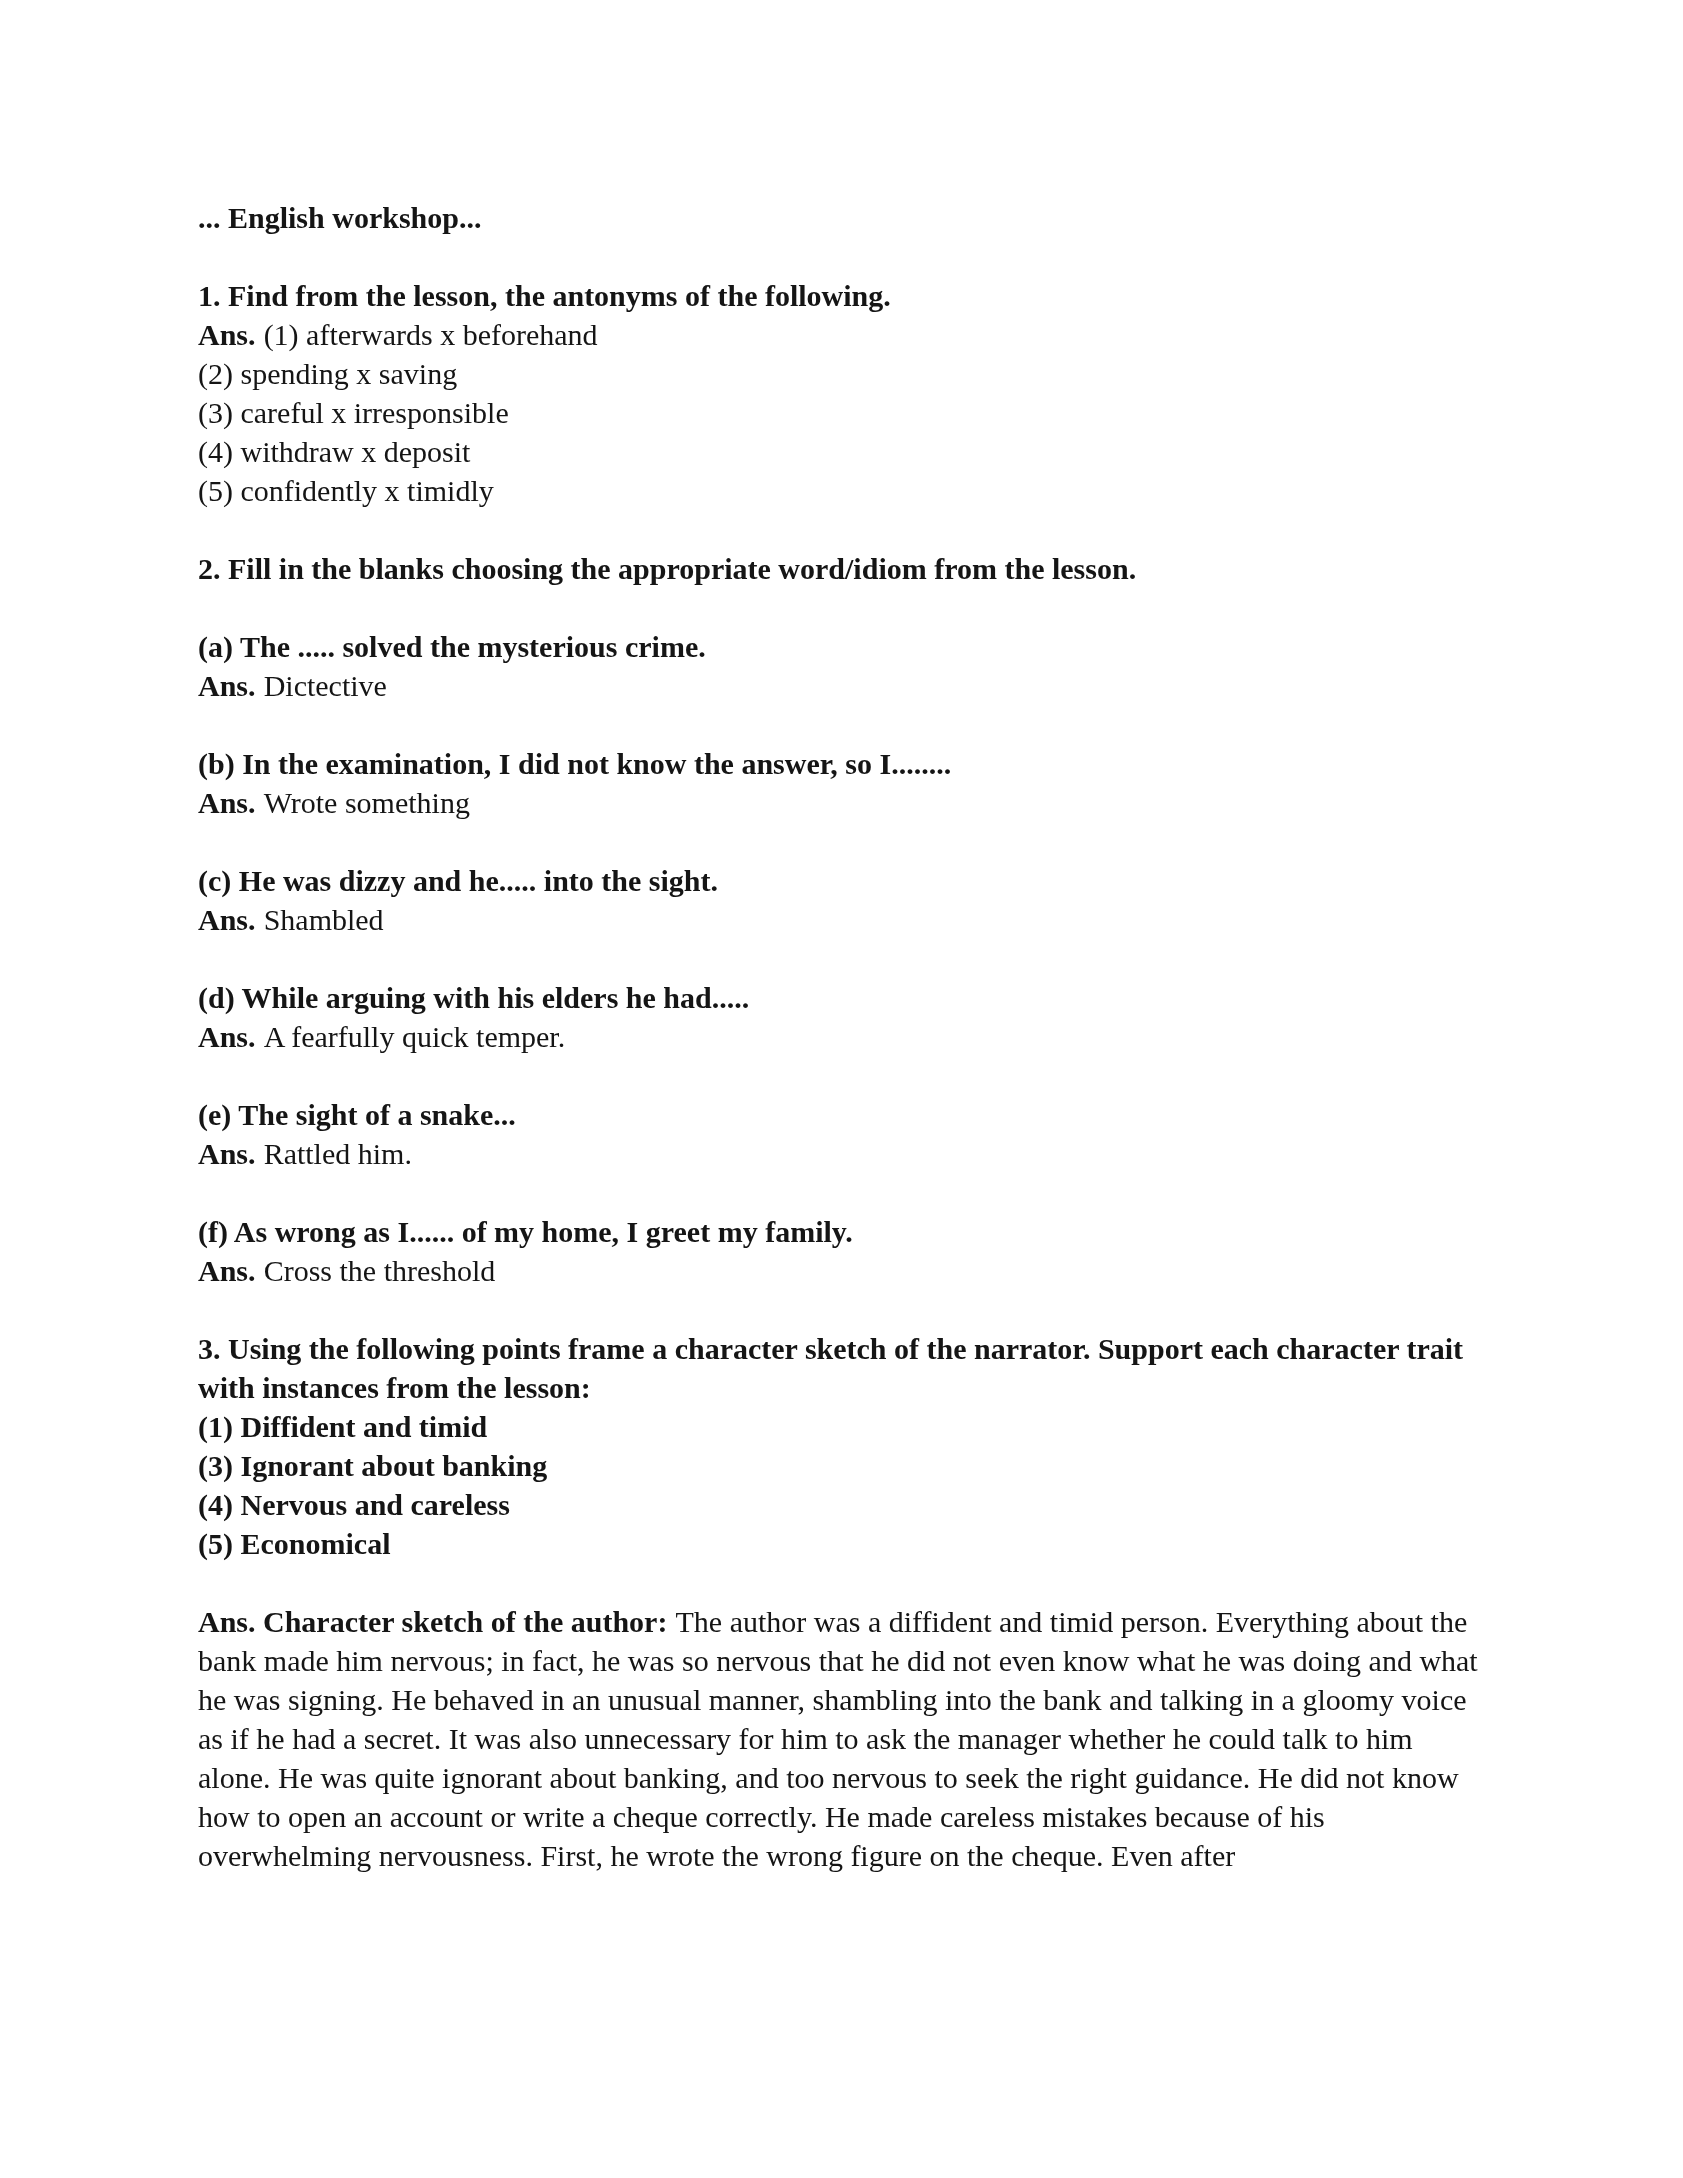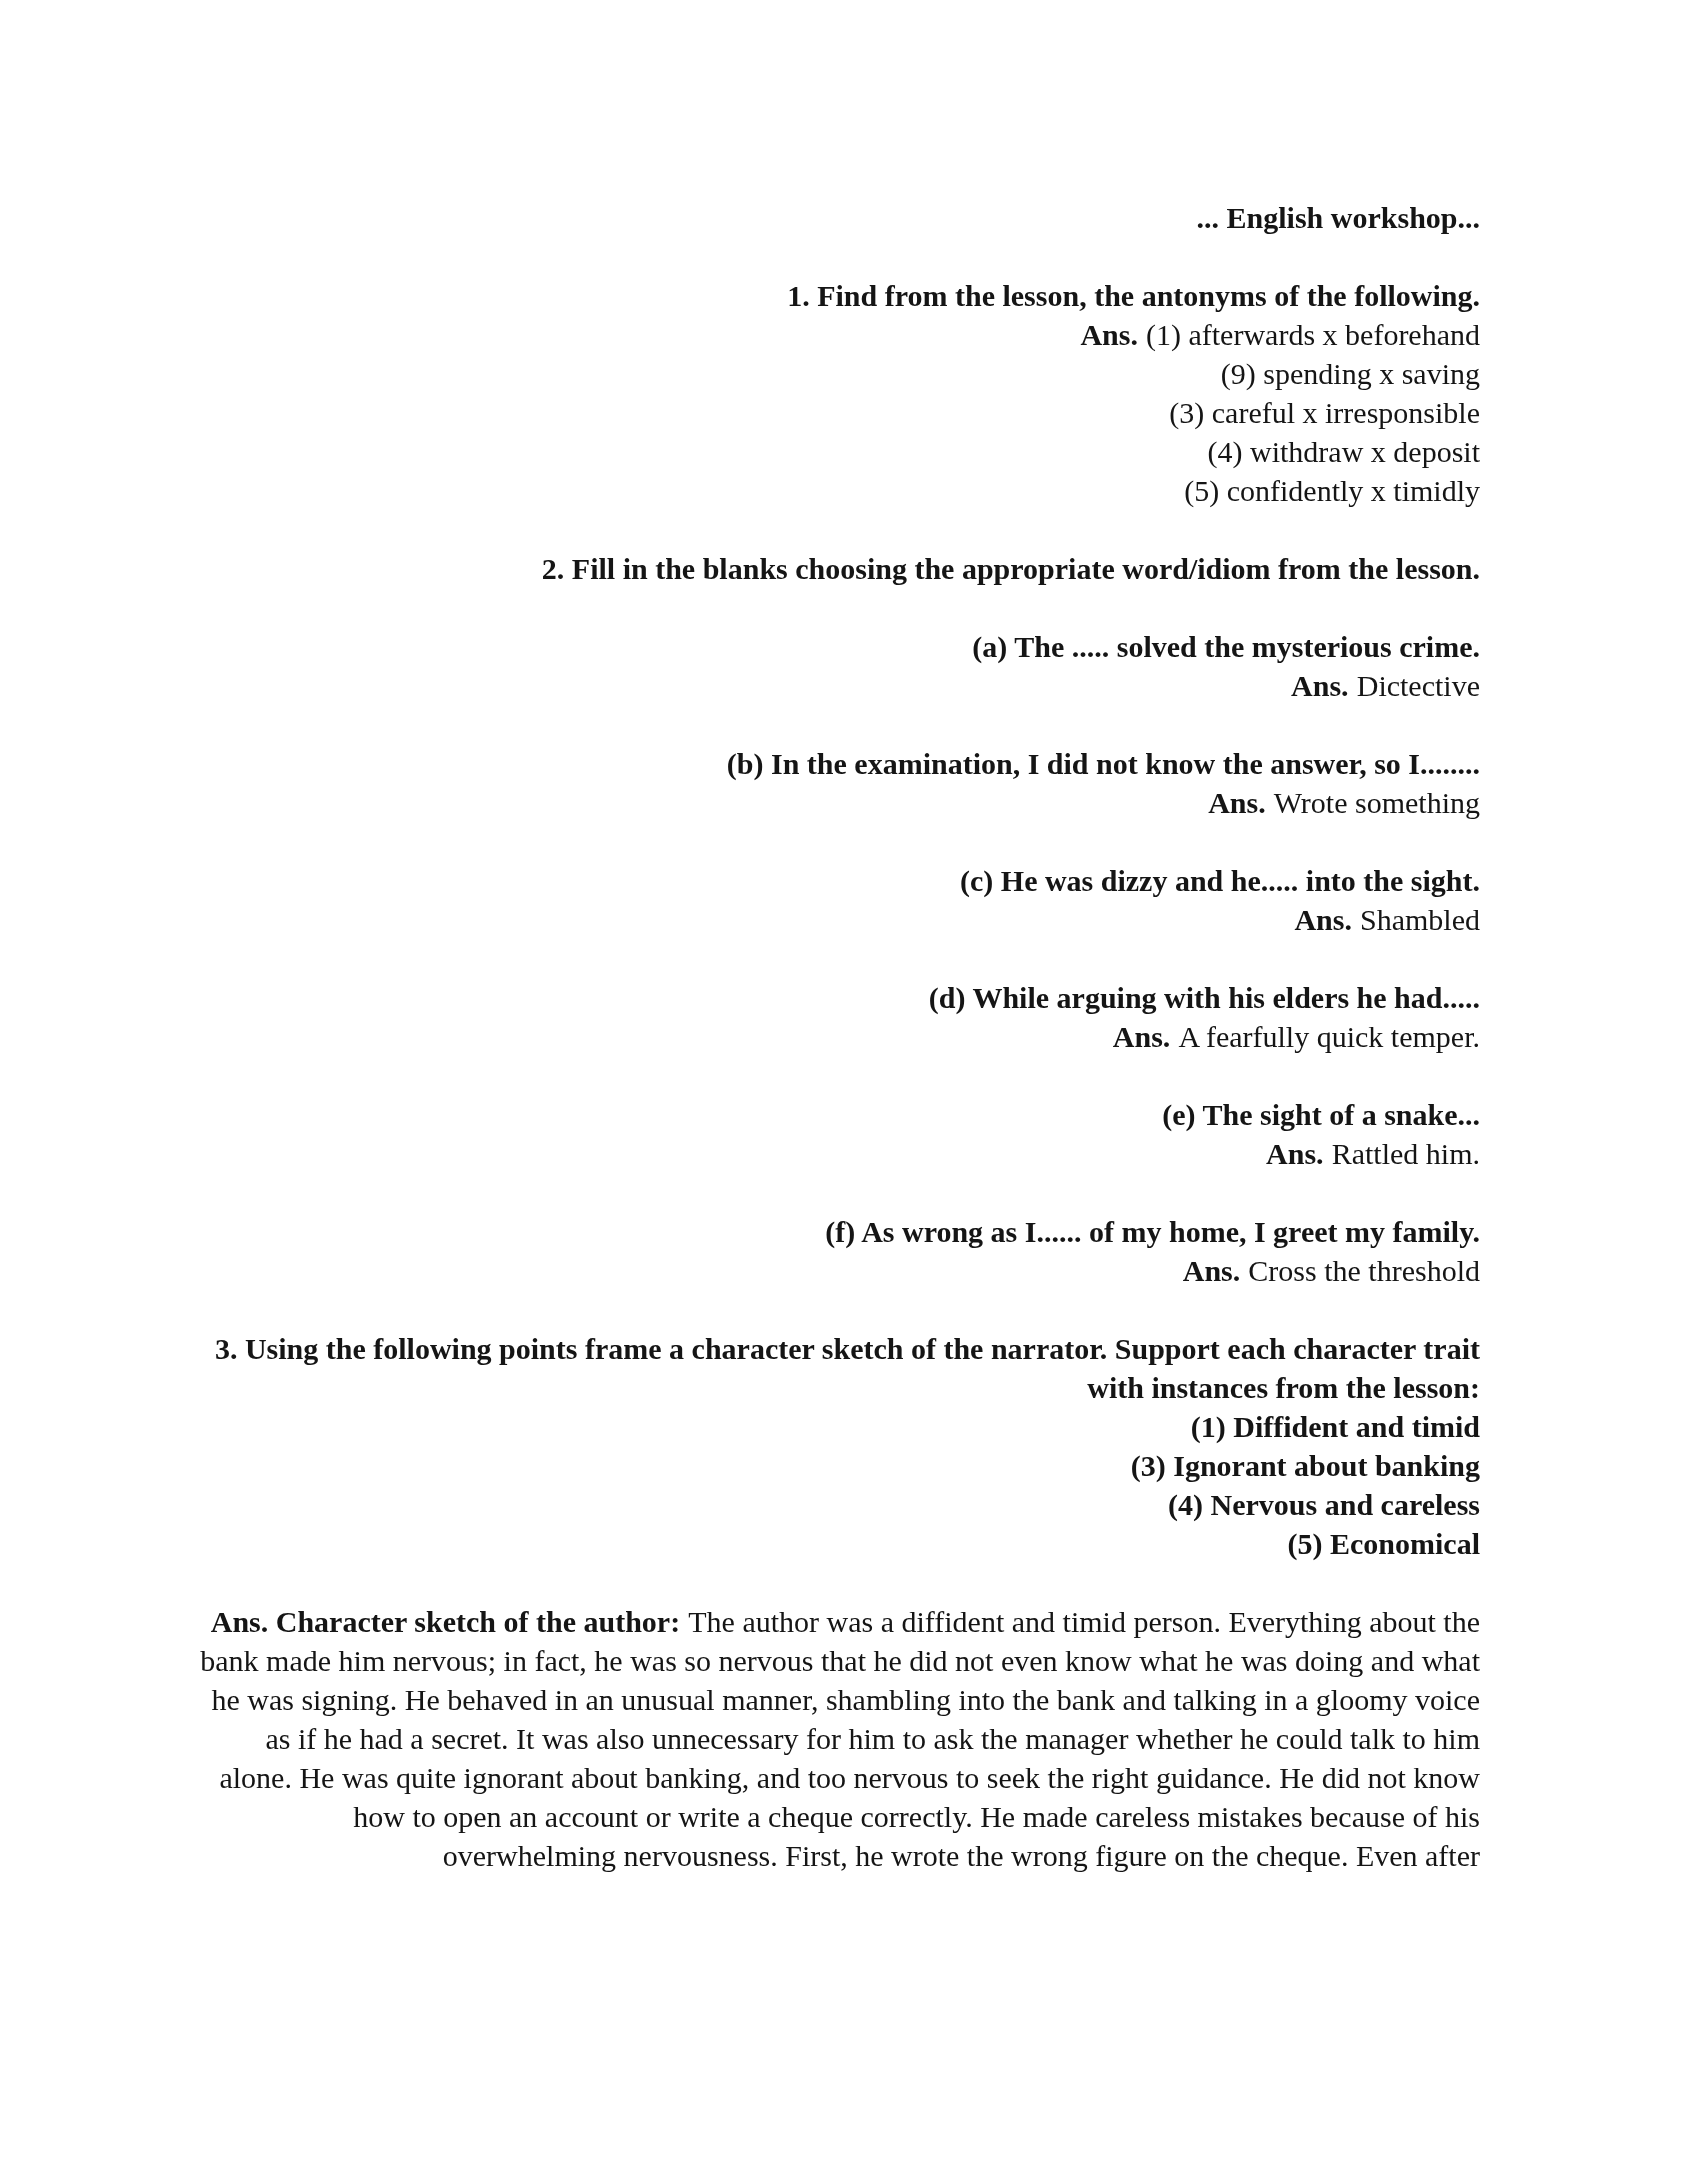--- a/index.html
+++ b/index.html
@@ -7,41 +7,40 @@
   .page {
     box-sizing: border-box;
     width: 1683px;
     height: 2178px;
     padding: 198px 203px 0 198px;
     background: #ffffff;
     color: #151515;
     font-family: "Liberation Serif", "DejaVu Serif", serif;
     font-size: 30px;
     line-height: 39px;
-    text-align: right;
     -webkit-font-smoothing: antialiased;
   }
   p { margin: 0; }
   .block { margin: 0 0 39px 0; }
   .bold { font-weight: 700; }
   .ans-label { margin-right: 0.27em; }
 </style>
 </head>
 <body>
 
 <div class="page">
 
   <div class="block">
     <p class="bold">... English workshop...</p>
   </div>
 
   <div class="block">
     <p class="bold">1. Find from the lesson, the antonyms of the following.</p>
     <p><span class="bold ans-label">Ans.</span><span>(1) afterwards x beforehand</span></p>
-    <p>(9) spending x saving</p>
+    <p>(2) spending x saving</p>
     <p>(3) careful x irresponsible</p>
     <p>(4) withdraw x deposit</p>
     <p>(5) confidently x timidly</p>
   </div>
 
   <div class="block">
     <p class="bold">2. Fill in the blanks choosing the appropriate word/idiom from the lesson.</p>
   </div>
 
   <div class="block">

